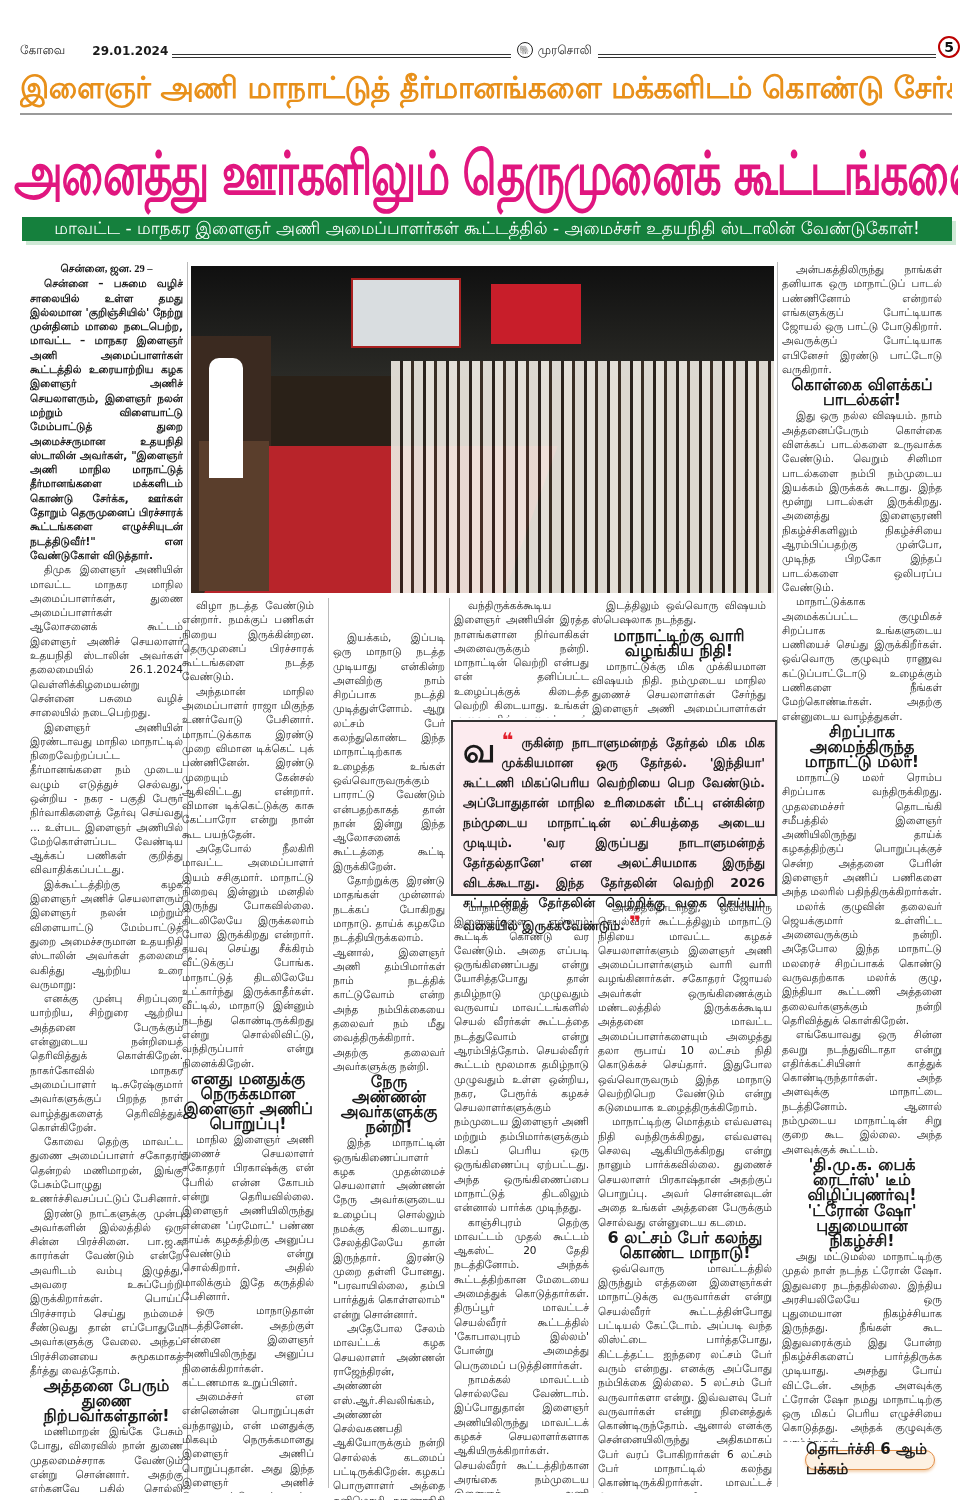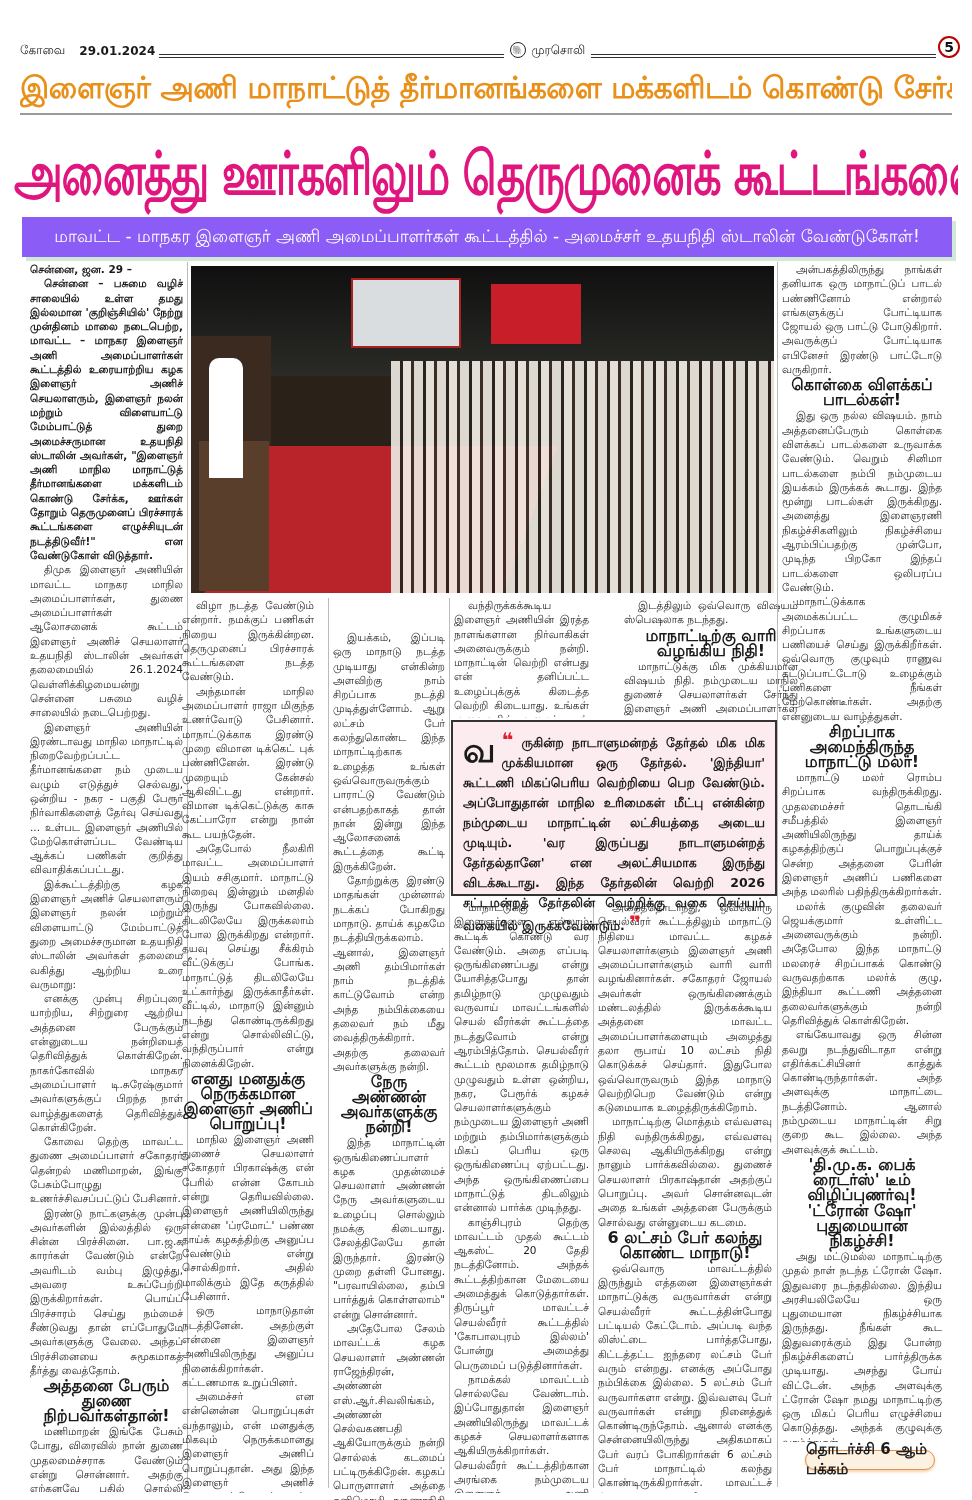--- a/index.html
+++ b/index.html
@@ -1,33 +1,33 @@
 <!DOCTYPE html>
 <html><head>
 <meta charset="utf-8">
 <style>
   * { box-sizing: border-box; margin: 0; padding: 0; }
   html, body { width: 972px; height: 1500px; background: #ffffff; overflow: hidden; }
   body { font-family: "DejaVu Sans", sans-serif; color: #1a1a1a; position: relative; }
 
   .masthead { position: absolute; top: 34px; left: 20px; width: 940px; height: 24px; display: flex; align-items: flex-end; font-size: 12px; }
   .masthead .city { margin-right: 14px; }
-  .masthead .date { font-weight: bold; margin-right: 4px; }
+  .masthead .date { font-weight: bold; margin-right: 4px; margin-left: 13px; }
   .masthead .rule { flex: 1; height: 4px; border-top: 1px solid #333; border-bottom: 1px solid #333; }
   .masthead .brand { display: flex; align-items: center; margin: 0 6px; font-size: 12px; }
   .masthead .logo { width: 16px; height: 16px; border: 1.5px solid #222; border-radius: 50%; display: inline-flex; align-items: center; justify-content: center; font-size: 9px; margin-right: 5px; }
   .masthead .pageno { width: 22px; height: 22px; border: 2px solid #b00; border-radius: 50%; display: flex; align-items: center; justify-content: center; font-weight: bold; font-size: 14px; color: #111; margin-left: 2px; }
 
   .kicker { position: absolute; top: 70px; left: 20px; width: 932px; text-align: center; font-size: 30px; font-weight: bold; color: #e8901a; border-bottom: 2px solid #9a9a9a; padding-bottom: 4px; letter-spacing: -0.5px; white-space: nowrap; overflow: hidden; }
   .headline { position: absolute; top: 112px; left: 14px; width: 944px; text-align: center; font-size: 44px; font-weight: bold; color: #e0167f; line-height: 92px; letter-spacing: -1.5px; white-space: nowrap; overflow: hidden; transform: scaleY(1.35); transform-origin: top center; }
-  .subdeck { position: absolute; top: 217px; left: 22px; width: 930px; height: 40px; background: #8b5cf6; color: #fff; display: flex; align-items: center; justify-content: center; font-size: 17px; box-shadow: 4px 4px 0 #cfe9d6; white-space: nowrap; overflow: hidden; }
+  .subdeck { position: absolute; top: 217px; left: 22px; width: 930px; height: 24px; background: #15803d; color: #fff; display: flex; align-items: center; justify-content: center; font-size: 17px; box-shadow: 4px 4px 0 #cfe9d6; white-space: nowrap; overflow: hidden; }
 
   .col { position: absolute; font-size: 10.5px; line-height: 14.3px; text-align: justify; overflow: hidden; }
   .col p { text-indent: 14px; margin-bottom: 0; }
-  .col .dateline { text-align: left; font-weight: bold; text-indent: 0; }
+  .col .dateline { text-align: center; font-weight: bold; text-indent: 0; font-family: Liberation Serif, serif; }
   .col .lead { font-weight: bold; }
   .col h4 { text-align: center; font-size: 16px; font-weight: bold; line-height: 15px; margin: 1px 0; }
   .colrule { position: absolute; width: 1px; background: #bbb; }
 
   .photo { position: absolute; top: 266px; left: 191px; width: 583px; height: 327px; background: #2a2118; overflow: hidden; }
   .photo .sky { position: absolute; left: 0; top: 0; width: 100%; height: 110px; background: linear-gradient(#101010, #2a2a26); }
   .photo .screen { position: absolute; left: 160px; top: 12px; width: 110px; height: 70px; background: #d9dde0; border: 2px solid #aa2020; }
   .photo .banner { position: absolute; left: 300px; top: 18px; width: 90px; height: 60px; background: #c81e2a; }
   .photo .stage { position: absolute; left: 0; top: 70px; width: 80px; height: 257px; background: #3b2a20; }
   .photo .floor { position: absolute; left: 40px; top: 180px; width: 300px; height: 147px; background: #b8242a; transform: skewX(-20deg); }
@@ -113,21 +113,21 @@
   <p>வந்திருக்கக்கூடிய இளைஞர் அணியின் இரத்த நாளங்களான நிர்வாகிகள் அனைவருக்கும் நன்றி. மாநாட்டின் வெற்றி என்பது என் தனிப்பட்ட உழைப்புக்குக் கிடைத்த வெற்றி கிடையாது. உங்கள் அனைவரின் உழைப்புதான் இந்த மாநாட்டின் வெற்றிக்குக் காரணம்.</p>
 
 </div>
 <div class="col" style="top:900px;left:454px;width:135px;height:593px;">
   <p>மாநாட்டுக்கு இளைஞர்களை எல்லாம் கூட்டிக் கொண்டு வர வேண்டும். அதை எப்படி ஒருங்கிணைப்பது என்று யோசித்தபோது தான் தமிழ்நாடு முழுவதும் வருவாய் மாவட்டங்களில் செயல் வீரர்கள் கூட்டத்தை நடத்துவோம் என்று ஆரம்பித்தோம். செயல்வீரர் கூட்டம் மூலமாக தமிழ்நாடு முழுவதும் உள்ள ஒன்றிய, நகர, பேரூர்க் கழகச் செயலாளர்களுக்கும் நம்முடைய இளைஞர் அணி மற்றும் தம்பிமார்களுக்கும் மிகப் பெரிய ஒரு ஒருங்கிணைப்பு ஏற்பட்டது. அந்த ஒருங்கிணைப்பை மாநாட்டுத் திடலிலும் என்னால் பார்க்க முடிந்தது.</p>
   <p>காஞ்சிபுரம் தெற்கு மாவட்டம் முதல் கூட்டம் ஆகஸ்ட் 20 தேதி நடத்தினோம். அந்தக் கூட்டத்திற்கான மேடையை அமைத்துக் கொடுத்தார்கள். திருப்பூர் மாவட்டச் செயல்வீரர் கூட்டத்தில் 'கோபாலபுரம் இல்லம்' போன்று அமைத்து பெருமைப் படுத்தினார்கள்.</p>
   <p>நாமக்கல் மாவட்டம் சொல்லவே வேண்டாம். இப்போதுதான் இளைஞர் அணியிலிருந்து மாவட்டக் கழகச் செயலாளர்களாக ஆகியிருக்கிறார்கள். செயல்வீரர் கூட்டத்திற்கான அரங்கை நம்முடைய இளைஞர் அணி தலைமையகம் 'அன்பகம்' வடிவில் அமைத்துச் சிறப்பித்தார்கள். முன்னாள் மாவட்ட இளைஞர் அணி அமைப்பாளர்கள் பேரில் கொடி மேடை, அவர்களின் குடும்பத்திற்கு நிதி உதவி என்று புதிதாகச் செய்தார்கள். இப்படி ஒவ்வொரு</p>
 </div>
 <div class="colrule" style="top:900px;left:593px;height:588px;"></div>
 
-<div class="col" style="top:598px;left:624px;width:174px;height:120px;">
+<div class="col" style="top:598px;left:592px;width:174px;height:120px;">
   <p>இடத்திலும் ஒவ்வொரு விஷயம் ஸ்பெஷலாக நடந்தது.</p>
   <h4>மாநாட்டிற்கு வாரி வழங்கிய நிதி!</h4>
   <p>மாநாட்டுக்கு மிக முக்கியமான விஷயம் நிதி. நம்முடைய மாநில துணைச் செயலாளர்கள் சேர்ந்து இளைஞர் அணி அமைப்பாளர்கள் துணை அமைப்பாளர்கள் அறிமுகக் கூட்டத்திலேயே ரூபாய் 51 லட்சம் நிதி அளித்தார்கள்.</p>
 </div>
 <div class="col" style="top:720px;left:781px;width:1px;height:1px;"></div>
 <div class="col" style="top:900px;left:598px;width:174px;height:593px;">
   <p>அதைத்தொடர்ந்து, ஒவ்வொரு செயல்வீரர் கூட்டத்திலும் மாநாட்டு நிதியை மாவட்ட கழகச் செயலாளர்களும் இளைஞர் அணி அமைப்பாளர்களும் வாரி வாரி வழங்கினார்கள். சகோதரர் ஜோயல் அவர்கள் ஒருங்கிணைக்கும் மண்டலத்தில் இருக்கக்கூடிய அத்தனை மாவட்ட அமைப்பாளர்களையும் அழைத்து தலா ரூபாய் 10 லட்சம் நிதி கொடுக்கச் செய்தார். இதுபோல ஒவ்வொருவரும் இந்த மாநாடு வெற்றிபெற வேண்டும் என்று கடுமையாக உழைத்திருக்கிறோம்.</p>
   <p>மாநாட்டிற்கு மொத்தம் எவ்வளவு நிதி வந்திருக்கிறது, எவ்வளவு செலவு ஆகியிருக்கிறது என்று நானும் பார்க்கவில்லை. துணைச் செயலாளர் பிரகாஷ்தான் அதற்குப் பொறுப்பு. அவர் சொன்னவுடன் அதை உங்கள் அத்தனை பேருக்கும் சொல்வது என்னுடைய கடமை.</p>
   <h4>6 லட்சம் பேர் கலந்து கொண்ட மாநாடு!</h4>
   <p>ஒவ்வொரு மாவட்டத்தில் இருந்தும் எத்தனை இளைஞர்கள் மாநாட்டுக்கு வருவார்கள் என்று செயல்வீரர் கூட்டத்தின்போது பட்டியல் கேட்டோம். அப்படி வந்த லிஸ்ட்டை பார்த்தபோது, கிட்டத்தட்ட ஐந்தரை லட்சம் பேர் வரும் என்றது. எனக்கு அப்போது நம்பிக்கை இல்லை. 5 லட்சம் பேர் வருவார்களா என்று. இவ்வளவு பேர் வருவார்கள் என்று நினைத்துக் கொண்டிருந்தோம். ஆனால் எனக்கு சென்னையிலிருந்து அதிகமாகப் பேர் வரப் போகிறார்கள் 6 லட்சம் பேர் மாநாட்டில் கலந்து கொண்டிருக்கிறார்கள். மாவட்டச் செயலாளர்களும் நீங்களும் முழு ஒத்துழைப்பு கொடுத்ததால் அவ்வளவு பேரை யும் அழைத்து வந்தீர்கள்.</p>

